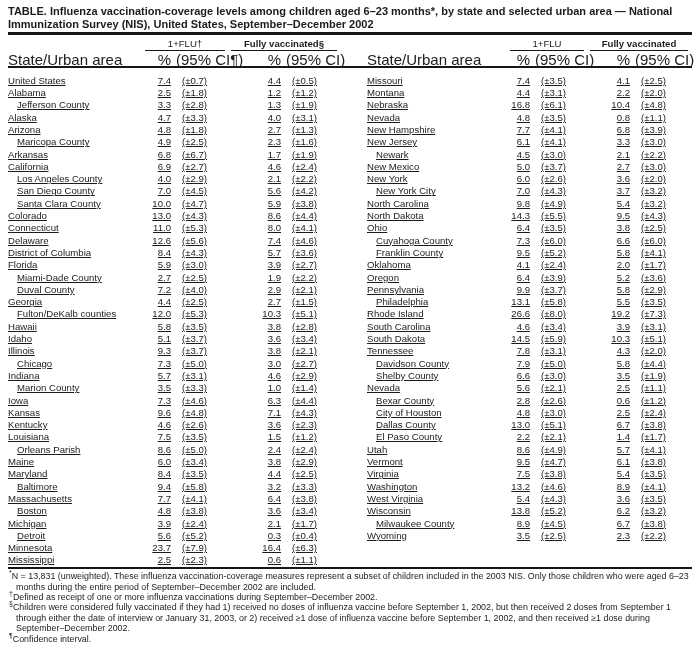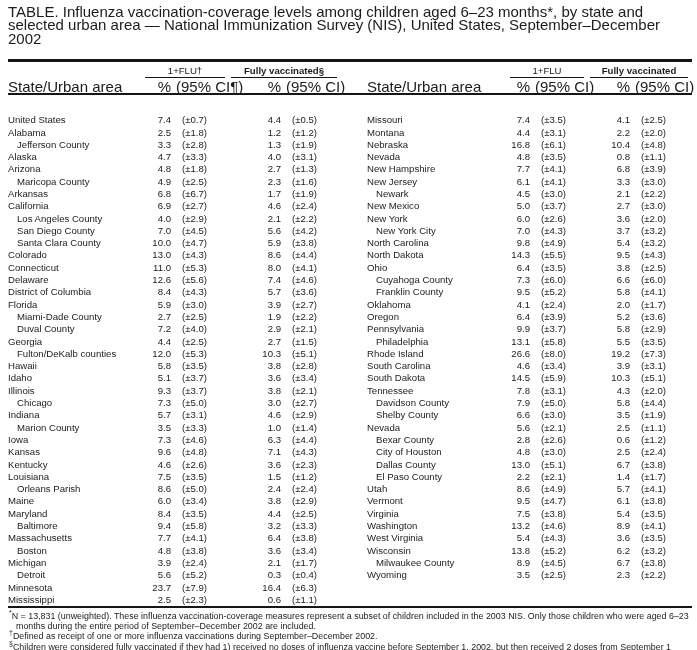--- a/index.html
+++ b/index.html
@@ -8,24 +8,24 @@
     width: 697px;
     height: 650px;
     box-sizing: border-box;
     background: #ffffff;
     color: #1c1c1c;
     font-family: "Liberation Sans", "DejaVu Sans", sans-serif;
     padding: 3px 5px 0 8px;
     overflow: hidden;
   }
   .title {
-    font-weight: normal;
-    font-size: 15px;
+    font-weight: bold;
+    font-size: 11px;
     line-height: 13.4px;
-    padding: 2px 0 14px 0;
+    padding: 2px 0 0 0;
   }
   .rule { border: 0; border-top: 3px solid #161616; margin: 0; }
   .rule.mid { border-top-width: 2.5px; }
   .rule.bottom { border-top-width: 2.5px; }
 
   .table-wrap { display: flex; gap: 27px; }
   .half.left  { width: 332px; }
   .half.right { width: 324px; }
 
   .grid-row { display: grid; }
@@ -42,21 +42,21 @@
     white-space: nowrap;
   }
   .hdr-group.g1 { grid-column: 2 / 4; }
   .hdr-group.g2 { grid-column: 4 / 6; font-weight: bold; }
 
   .hdr-sub-row { height: 15px; align-items: end; font-size: 15px; line-height: 13px; }
   .hdr-area-label { white-space: nowrap; }
   .hdr-pct { text-align: right; padding-right: 5px; }
   .hdr-ci  { text-align: center; white-space: nowrap; }
 
-  .rows { margin-top: 19px; }
+  .rows { margin-top: 7px; text-decoration: underline; }
   .row { height: 12.3px; font-size: 9.6px; line-height: 12.2px; white-space: nowrap; }
   .cell-area { overflow: hidden; }
   .cell-area.indent { padding-left: 9px; }
   .num { font-variant-numeric: tabular-nums; }
   .num.pct { text-align: right; padding-right: 5px; }
   .num.ci  { text-align: left; padding-left: 6px; }
 
   .footnotes { padding: 2.5px 0 0 1px; font-size: 8.9px; line-height: 10.4px; }
   .fn { padding-left: 7px; text-indent: -7px; }
   .fn sup { font-size: 7px; line-height: 0; }

